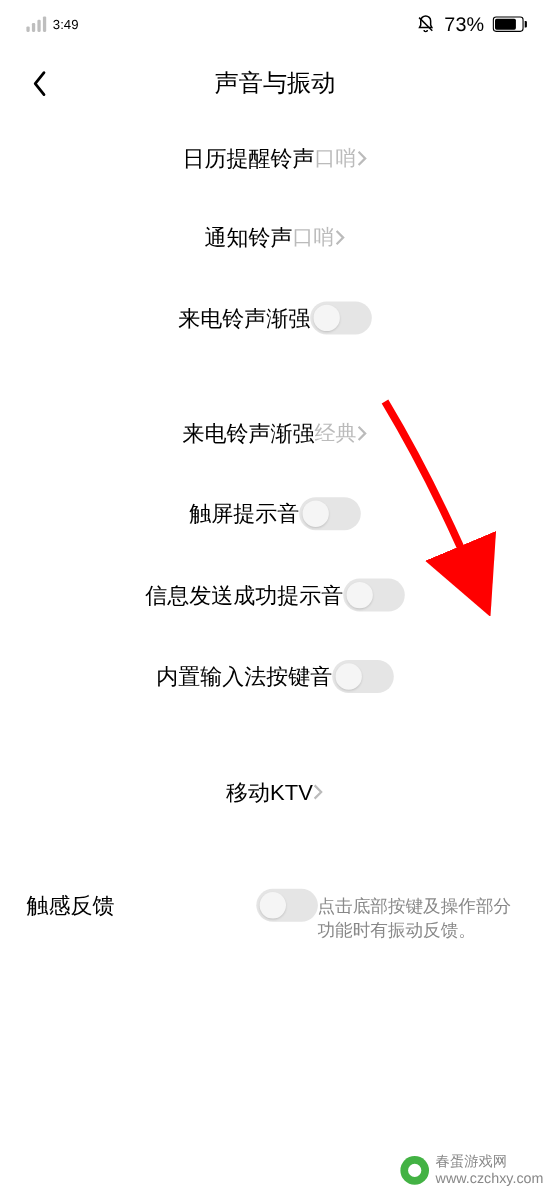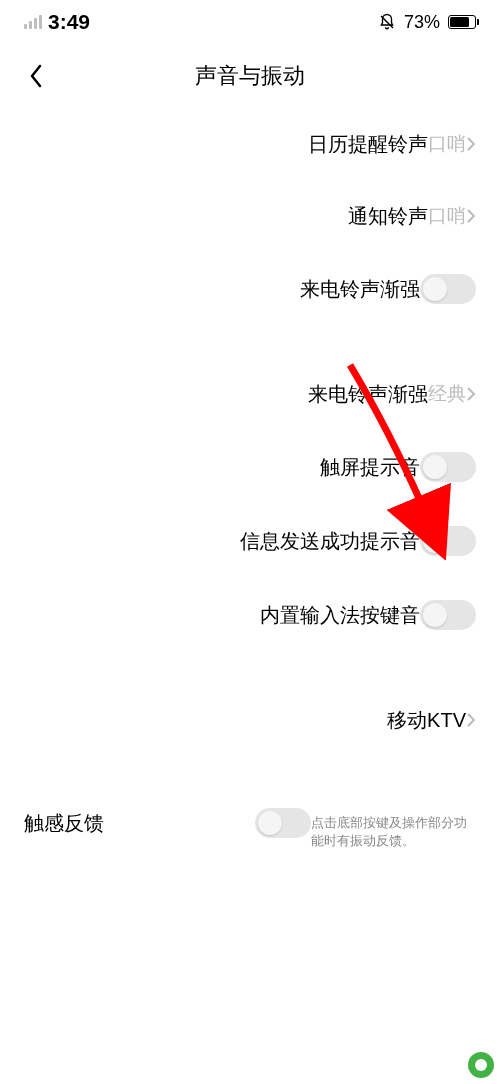--- a/index.html
+++ b/index.html
@@ -3,36 +3,36 @@
   <meta charset="utf-8">
   <style>
     * { margin: 0; padding: 0; box-sizing: border-box; }
     html, body { width: 500px; height: 1084px; background: #fff; font-family: -apple-system, "PingFang SC", "Helvetica Neue", Arial, sans-serif; overflow: hidden; }
     .status-bar { height: 44px; display: flex; align-items: center; justify-content: space-between; padding: 0 24px; }
     .status-left { display: flex; align-items: center; gap: 6px; }
     .signal-bars { display: inline-flex; align-items: flex-end; gap: 2px; opacity: 0.25; }
     .signal-bars span { display: inline-block; width: 3px; background: #000; border-radius: 1px; }
     .signal-bars span:nth-child(1){height:5px;} .signal-bars span:nth-child(2){height:8px;}
     .signal-bars span:nth-child(3){height:11px;} .signal-bars span:nth-child(4){height:14px;}
-    .time { font-size: 21px; font-weight: 700; color: #000; }
+    .time { font-size: 12px; font-weight: 400; color: #000; }
     .status-right { display: flex; align-items: center; gap: 8px; }
     .bell-icon { width: 18px; height: 18px; }
     .battery-text { font-size: 18px; font-weight: 500; }
     .battery-icon { width: 28px; height: 14px; border: 1.5px solid #000; border-radius: 3px; position: relative; }
     .battery-icon::after { content: ""; position: absolute; right: -4px; top: 3px; width: 2px; height: 6px; background: #000; border-radius: 0 1px 1px 0; }
     .battery-fill { position: absolute; left: 1px; top: 1px; bottom: 1px; width: 73%; background: #000; border-radius: 1.5px; }
     .nav { height: 64px; display: flex; align-items: center; justify-content: center; position: relative; }
     .back { position: absolute; left: 16px; top: 50%; transform: translateY(-50%); width: 40px; height: 40px; display: flex; align-items: center; justify-content: center; }
     .title { font-size: 22px; font-weight: 400; }
     .list { padding: 0; }
-    .row { padding: 22px 24px; display: flex; align-items: center; justify-content: flex-end; min-height: 72px; }
+    .row { padding: 22px 24px; display: flex; align-items: center; justify-content: center; min-height: 72px; }
     .row.has-sub { align-items: flex-start; flex-direction: row; padding-top: 20px; padding-bottom: 20px; }
     .row.has-sub .row-top { width: 100%; display:flex; align-items:center; justify-content:space-between; }
     .label { font-size: 20px; color: #000; }
-    .sub { font-size: 13px; color: #888; line-height: 1.4; margin-top: 6px; max-width: 340px; }
+    .sub { font-size: 16px; color: #888; line-height: 1.4; margin-top: 6px; max-width: 340px; }
     .value-wrap { display:flex; align-items:center; gap:0; }
     .value { font-size: 19px; color: #bbb; }
     .chevron { width: 10px; height: 16px; }
     .toggle { width: 56px; height: 30px; border-radius: 15px; background: #e5e5e5; position: relative; flex-shrink:0; }
     .toggle .knob { position: absolute; top: 3px; left: 3px; width: 24px; height: 24px; border-radius: 50%; background: #f5f5f5; box-shadow: 0 1px 2px rgba(0,0,0,0.15); transition: left .15s; }
     .toggle.on { background: #3366ff; }
     .toggle.on .knob { left: 29px; background: #fff; }
     .gap { height: 32px; background: #fff; }
     .arrow-overlay { position:absolute; pointer-events:none; }
     .watermark { position: absolute; right: 6px; bottom: 6px; display:flex; align-items:center; gap:6px; }
@@ -169,15 +169,19 @@
       <path d="M0,0 L10,5 L0,10 z" fill="#ff0000"></path>
     </marker>
   </defs>
   <path d="M15,5 Q60,80 100,175" stroke="#ff0000" stroke-width="7" fill="none" marker-end="url(#ah)"></path>
 </svg>
 
 <div class="watermark">
   <div class="logo">
         <div class="inner"></div>
       </div>
+  <div class="text">
+    <div>春蛋游戏网</div>
+    <div>www.czchxy.com</div>
+  </div>
 </div>
 
 </div>
 
 </body></html>

